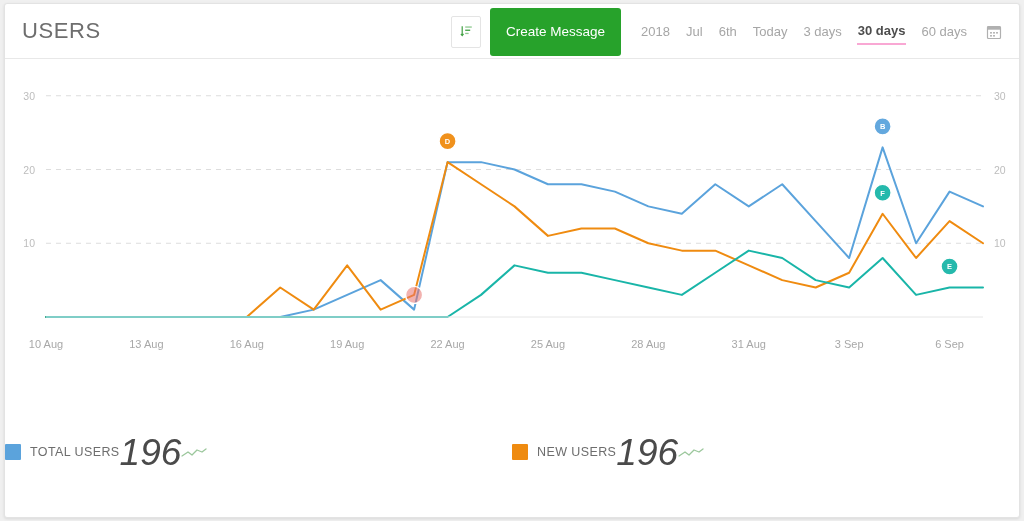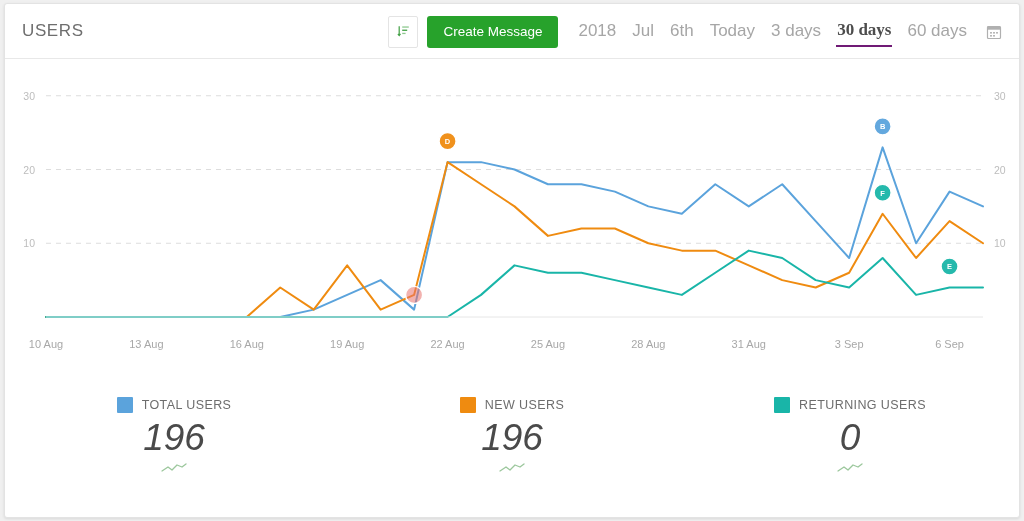--- a/index.html
+++ b/index.html
@@ -21,64 +21,63 @@
 
   
   #header {
     position: relative;
     height: 55px;
     border-bottom: 1px solid #e8e8e8;
     display: flex; align-items: center;
   }
   #page-title {
     margin-left: 17px;
-    font-size: 17px;
+    font-size: 22px;
     letter-spacing: 0.6px;
     color: #6e6e6e;
     font-weight: 400;
   }
   #header-right {
     position: absolute; right: 14px; top: 0;
     height: 55px;
     display: flex; align-items: center; gap: 0;
   }
   #sort-button {
     width: 30px; height: 32px;
     border: 1px solid #e4e4e4;
     background: #fff;
     border-radius: 2px;
     display: flex; align-items: center; justify-content: center;
     cursor: pointer;
     margin-right: 9px;
   }
   #create-message-button {
-    height: 32px;
+    height: 48px;
     background: #27a22b;
     color: #fff;
     border: none; border-radius: 3px;
     font-size: 13.5px;
     font-family: "Liberation Sans", sans-serif;
     padding: 0 16px;
     cursor: pointer;
     white-space: nowrap;
     margin-right: 12px;
   }
   .range-item {
-    font-size: 17px;
+    font-size: 13px;
     color: #a6a6a6;
     padding: 4px 1px 5px 1px;
     margin: 0 7px;
     cursor: pointer;
     white-space: nowrap;
   }
   .range-item.active {
     color: #4d4d4d;
     font-weight: bold;
-    border-bottom: 2px solid #701a75;
-    font-family: Liberation Serif, serif;
+    border-bottom: 2px solid #f9a8d4;
   }
   #calendar-button {
     margin-left: 10px; margin-right: 2px;
     width: 18px; height: 18px;
     cursor: pointer;
     display: flex; align-items: center; justify-content: center;
   }
 
   
   #chart-area {
@@ -104,21 +103,21 @@
   }
 
   
   #legend {
     display: flex;
     height: 118px;
     padding-top: 8px;
   }
   .legend-col {
     flex: 1;
-    display: flex; flex-direction: column; align-items: center;
+    display: flex; flex-direction: row; align-items: center;
   }
   .legend-head {
     display: flex; align-items: center; gap: 9px;
   }
   .legend-swatch {
     width: 16px; height: 16px; border-radius: 1px;
     display: block;
   }
   .legend-label {
     font-size: 12.5px;
@@ -257,25 +256,15 @@
       <div class="legend-head">
         <span class="legend-swatch" style="background:#ef8b10"></span>
         <span class="legend-label">NEW USERS</span>
       </div>
       <div class="legend-value">196</div>
       <svg class="legend-spark" width="26" height="12" viewBox="0 0 26 12">
         <path d="M1 9 L7 5 L11 8 L16 3 L21 5 L25 2" stroke="#9bc79c" stroke-width="1.3" fill="none" stroke-linejoin="round" stroke-linecap="round"></path>
       </svg>
     </div>
 
-    <div class="legend-col">
-      <div class="legend-head">
-        <span class="legend-swatch" style="background:#19b5a8"></span>
-        <span class="legend-label">RETURNING USERS</span>
-      </div>
-      <div class="legend-value">0</div>
-      <svg class="legend-spark" width="26" height="12" viewBox="0 0 26 12">
-        <path d="M1 9 L7 5 L11 8 L16 3 L21 5 L25 2" stroke="#9bc79c" stroke-width="1.3" fill="none" stroke-linejoin="round" stroke-linecap="round"></path>
-      </svg>
-    </div>
 
   </div>
 </div>
 
 </body></html>

